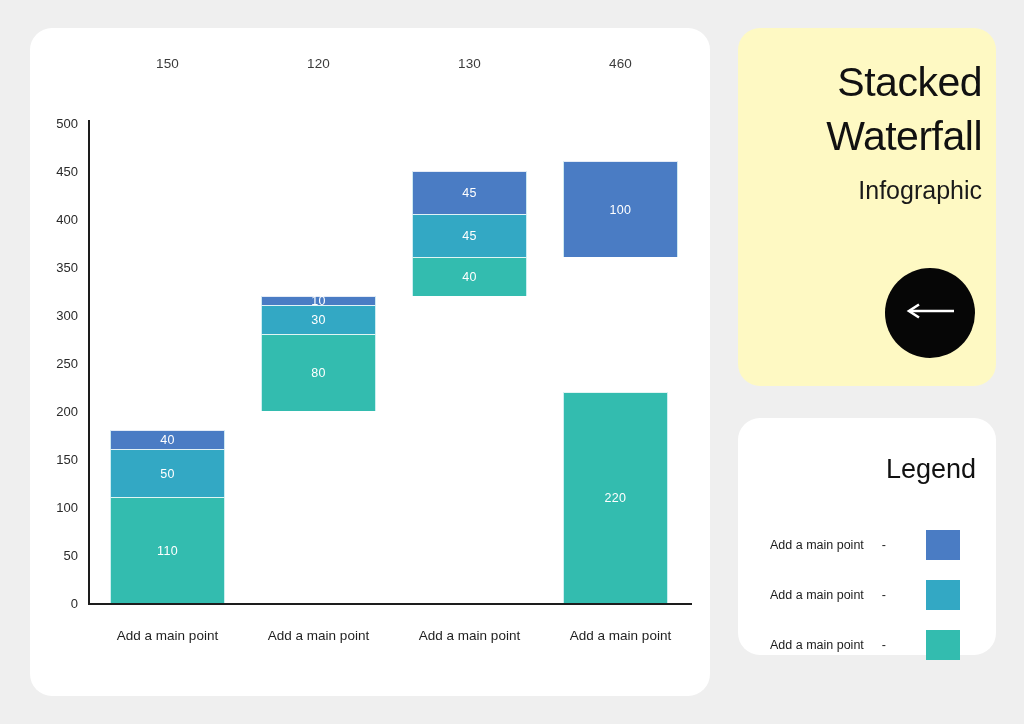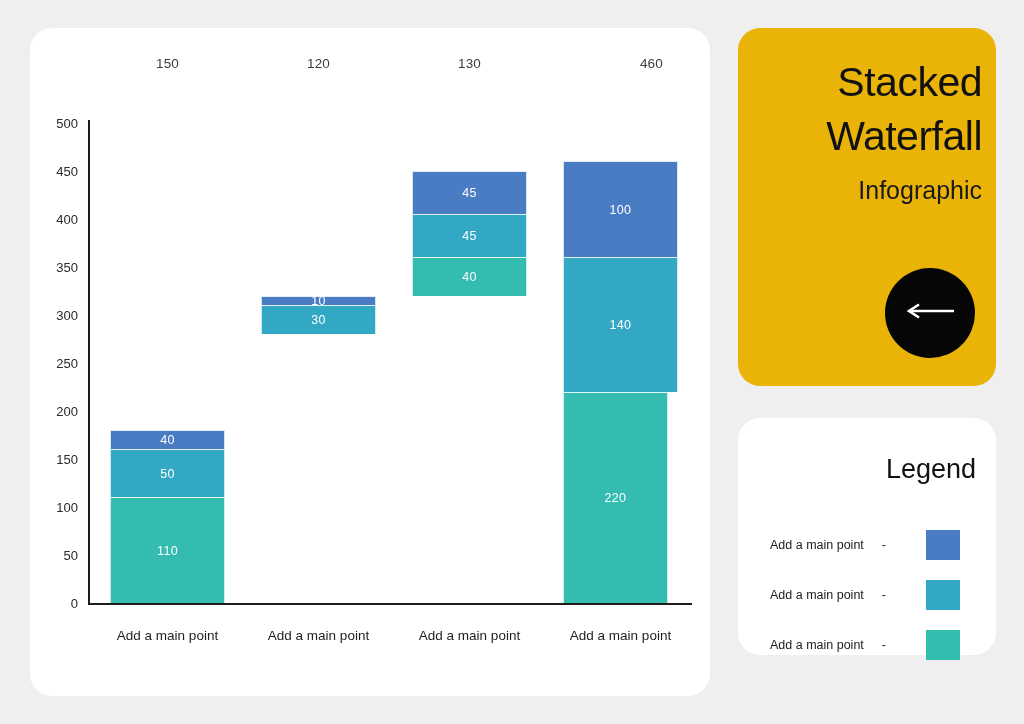--- a/index.html
+++ b/index.html
@@ -86,21 +86,21 @@
     white-space: nowrap;
   }
 
   
   #title-panel {
     position: absolute;
     left: 738px;
     top: 28px;
     width: 258px;
     height: 358px;
-    background: #eab308;
+    background: #fef9c3;
     border-radius: 22px;
   }
 
   #title-line1, #title-line2 {
     position: absolute;
     right: 14px;
     font-size: 41px;
     font-weight: 400;
     color: #111111;
     letter-spacing: -.5px;
@@ -197,50 +197,50 @@
         <div class="ytick" style="width: 48px; left: 0px; top: 287px;">300</div>
         <div class="ytick" style="width: 48px; left: 0px; top: 335px;">250</div>
         <div class="ytick" style="width: 48px; left: 0px; top: 383px;">200</div>
         <div class="ytick" style="width: 48px; left: 0px; top: 431px;">150</div>
         <div class="ytick" style="width: 48px; left: 0px; top: 479px;">100</div>
         <div class="ytick" style="width: 48px; left: 0px; top: 527px;">50</div>
         <div class="ytick" style="width: 48px; left: 0px; top: 575px;">0</div>
         <div class="total-label" style="left: 80px; width: 115px; top: 28px;">150</div>
         <div class="total-label" style="left: 231px; width: 115px; top: 28px;">120</div>
         <div class="total-label" style="left: 382px; width: 115px; top: 28px;">130</div>
-        <div class="total-label" style="left: 518px; width: 115px; top: 28px; text-align: right;">460</div>
+        <div class="total-label" style="left: 533px; width: 115px; top: 28px;">460</div>
         <div class="bar-seg" style="left: 80px; width: 115px; top: 469.4px; height: 105.6px; background: rgb(51, 188, 175);">
           <span>110</span>
         </div>
         <div class="bar-seg" style="left: 80px; width: 115px; top: 421.4px; height: 48px; background: rgb(51, 168, 196);">
           <span>50</span>
         </div>
         <div class="bar-seg" style="left: 80px; width: 115px; top: 402.2px; height: 19.2px; background: rgb(74, 124, 196);">
           <span>40</span>
         </div>
+        <div class="bar-seg" style="left: 231px; width: 115px; top: 306.2px; height: 76.8px; background: rgb(51, 188, 175);">
+          <span>80</span>
+        </div>
         <div class="bar-seg" style="left: 231px; width: 115px; top: 277.4px; height: 28.8px; background: rgb(51, 168, 196);">
           <span>30</span>
         </div>
         <div class="bar-seg" style="left: 231px; width: 115px; top: 267.8px; height: 9.6px; background: rgb(74, 124, 196);">
           <span>10</span>
         </div>
         <div class="bar-seg" style="left: 382px; width: 115px; top: 229.4px; height: 38.4px; background: rgb(51, 188, 175);">
           <span>40</span>
         </div>
         <div class="bar-seg" style="left: 382px; width: 115px; top: 186.2px; height: 43.2px; background: rgb(51, 168, 196);">
           <span>45</span>
         </div>
         <div class="bar-seg" style="left: 382px; width: 115px; top: 143px; height: 43.2px; background: rgb(74, 124, 196);">
           <span>45</span>
         </div>
         <div class="bar-seg" style="left: 533px; width: 105px; top: 363.8px; height: 211.2px; background: rgb(51, 188, 175);">
           <span>220</span>
-        </div>
-        <div class="bar-seg" style="left: 533px; width: 115px; top: 229.4px; height: 134.4px; background: rgb(51, 168, 196);">
-          <span>140</span>
         </div>
         <div class="bar-seg" style="left: 533px; width: 115px; top: 133.4px; height: 96px; background: rgb(74, 124, 196);">
           <span>100</span>
         </div>
         <div class="cat-label" style="left: 52px; width: 171px; top: 600px;">Add a main point</div>
         <div class="cat-label" style="left: 203px; width: 171px; top: 600px;">Add a main point</div>
         <div class="cat-label" style="left: 354px; width: 171px; top: 600px;">Add a main point</div>
         <div class="cat-label" style="left: 505px; width: 171px; top: 600px;">Add a main point</div>
       </div>
   </div>

